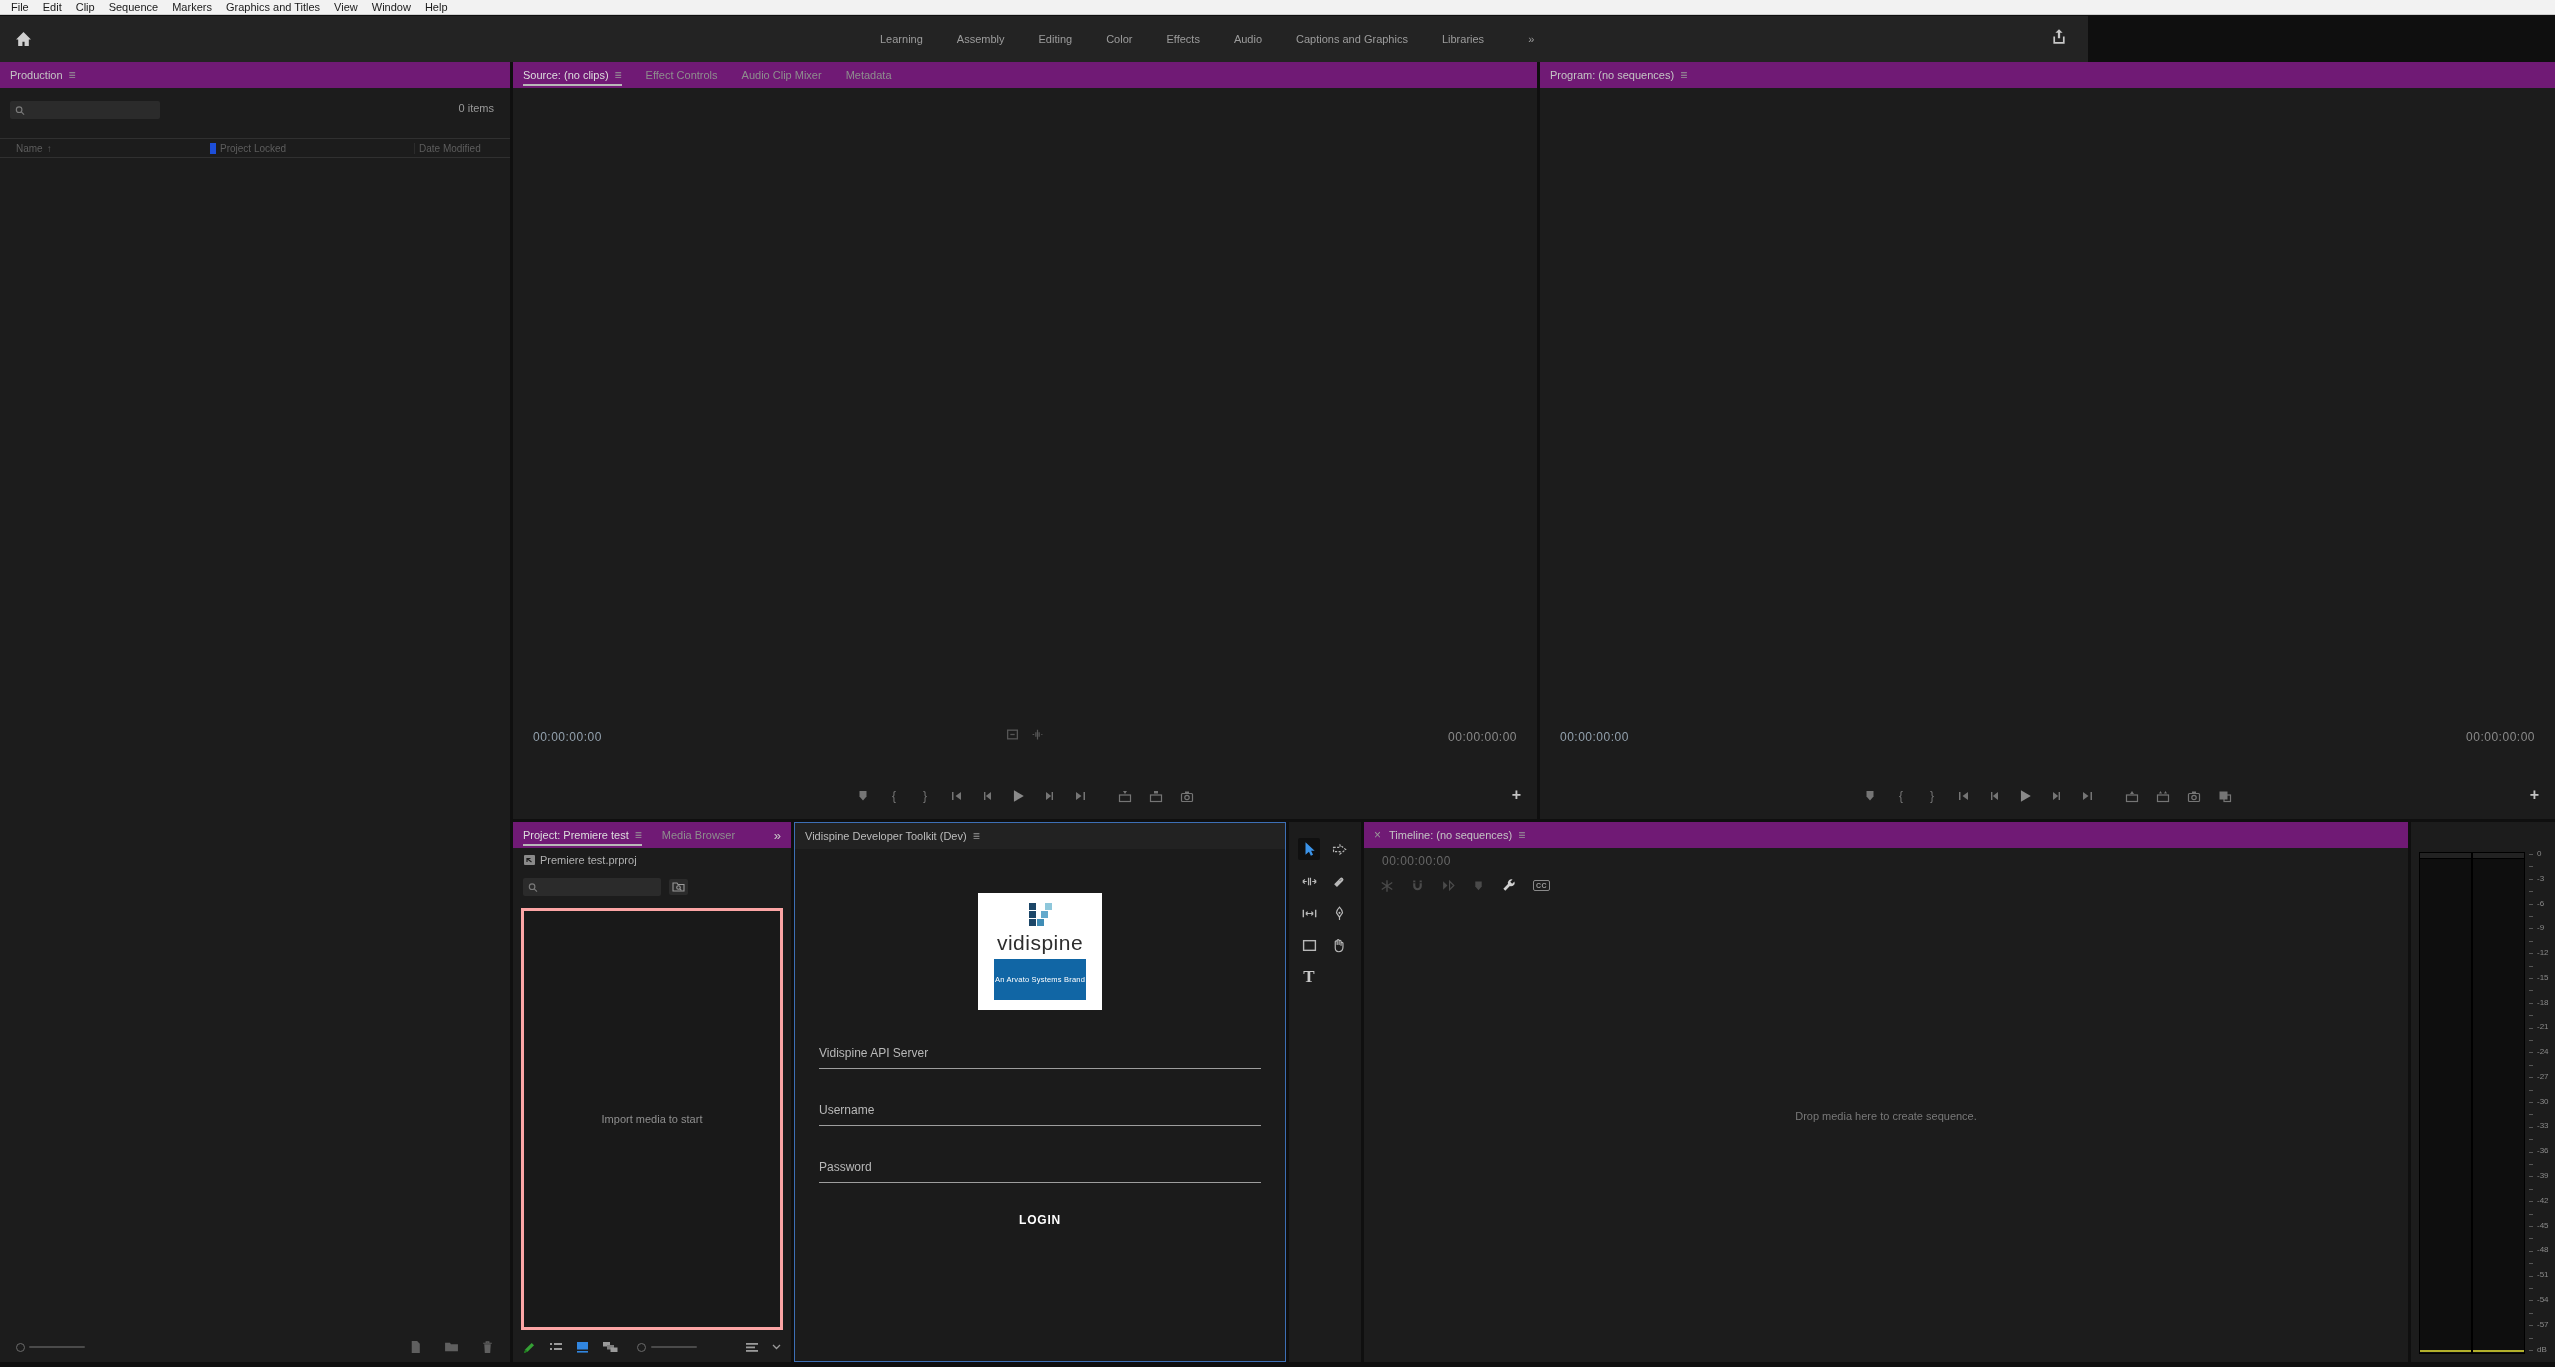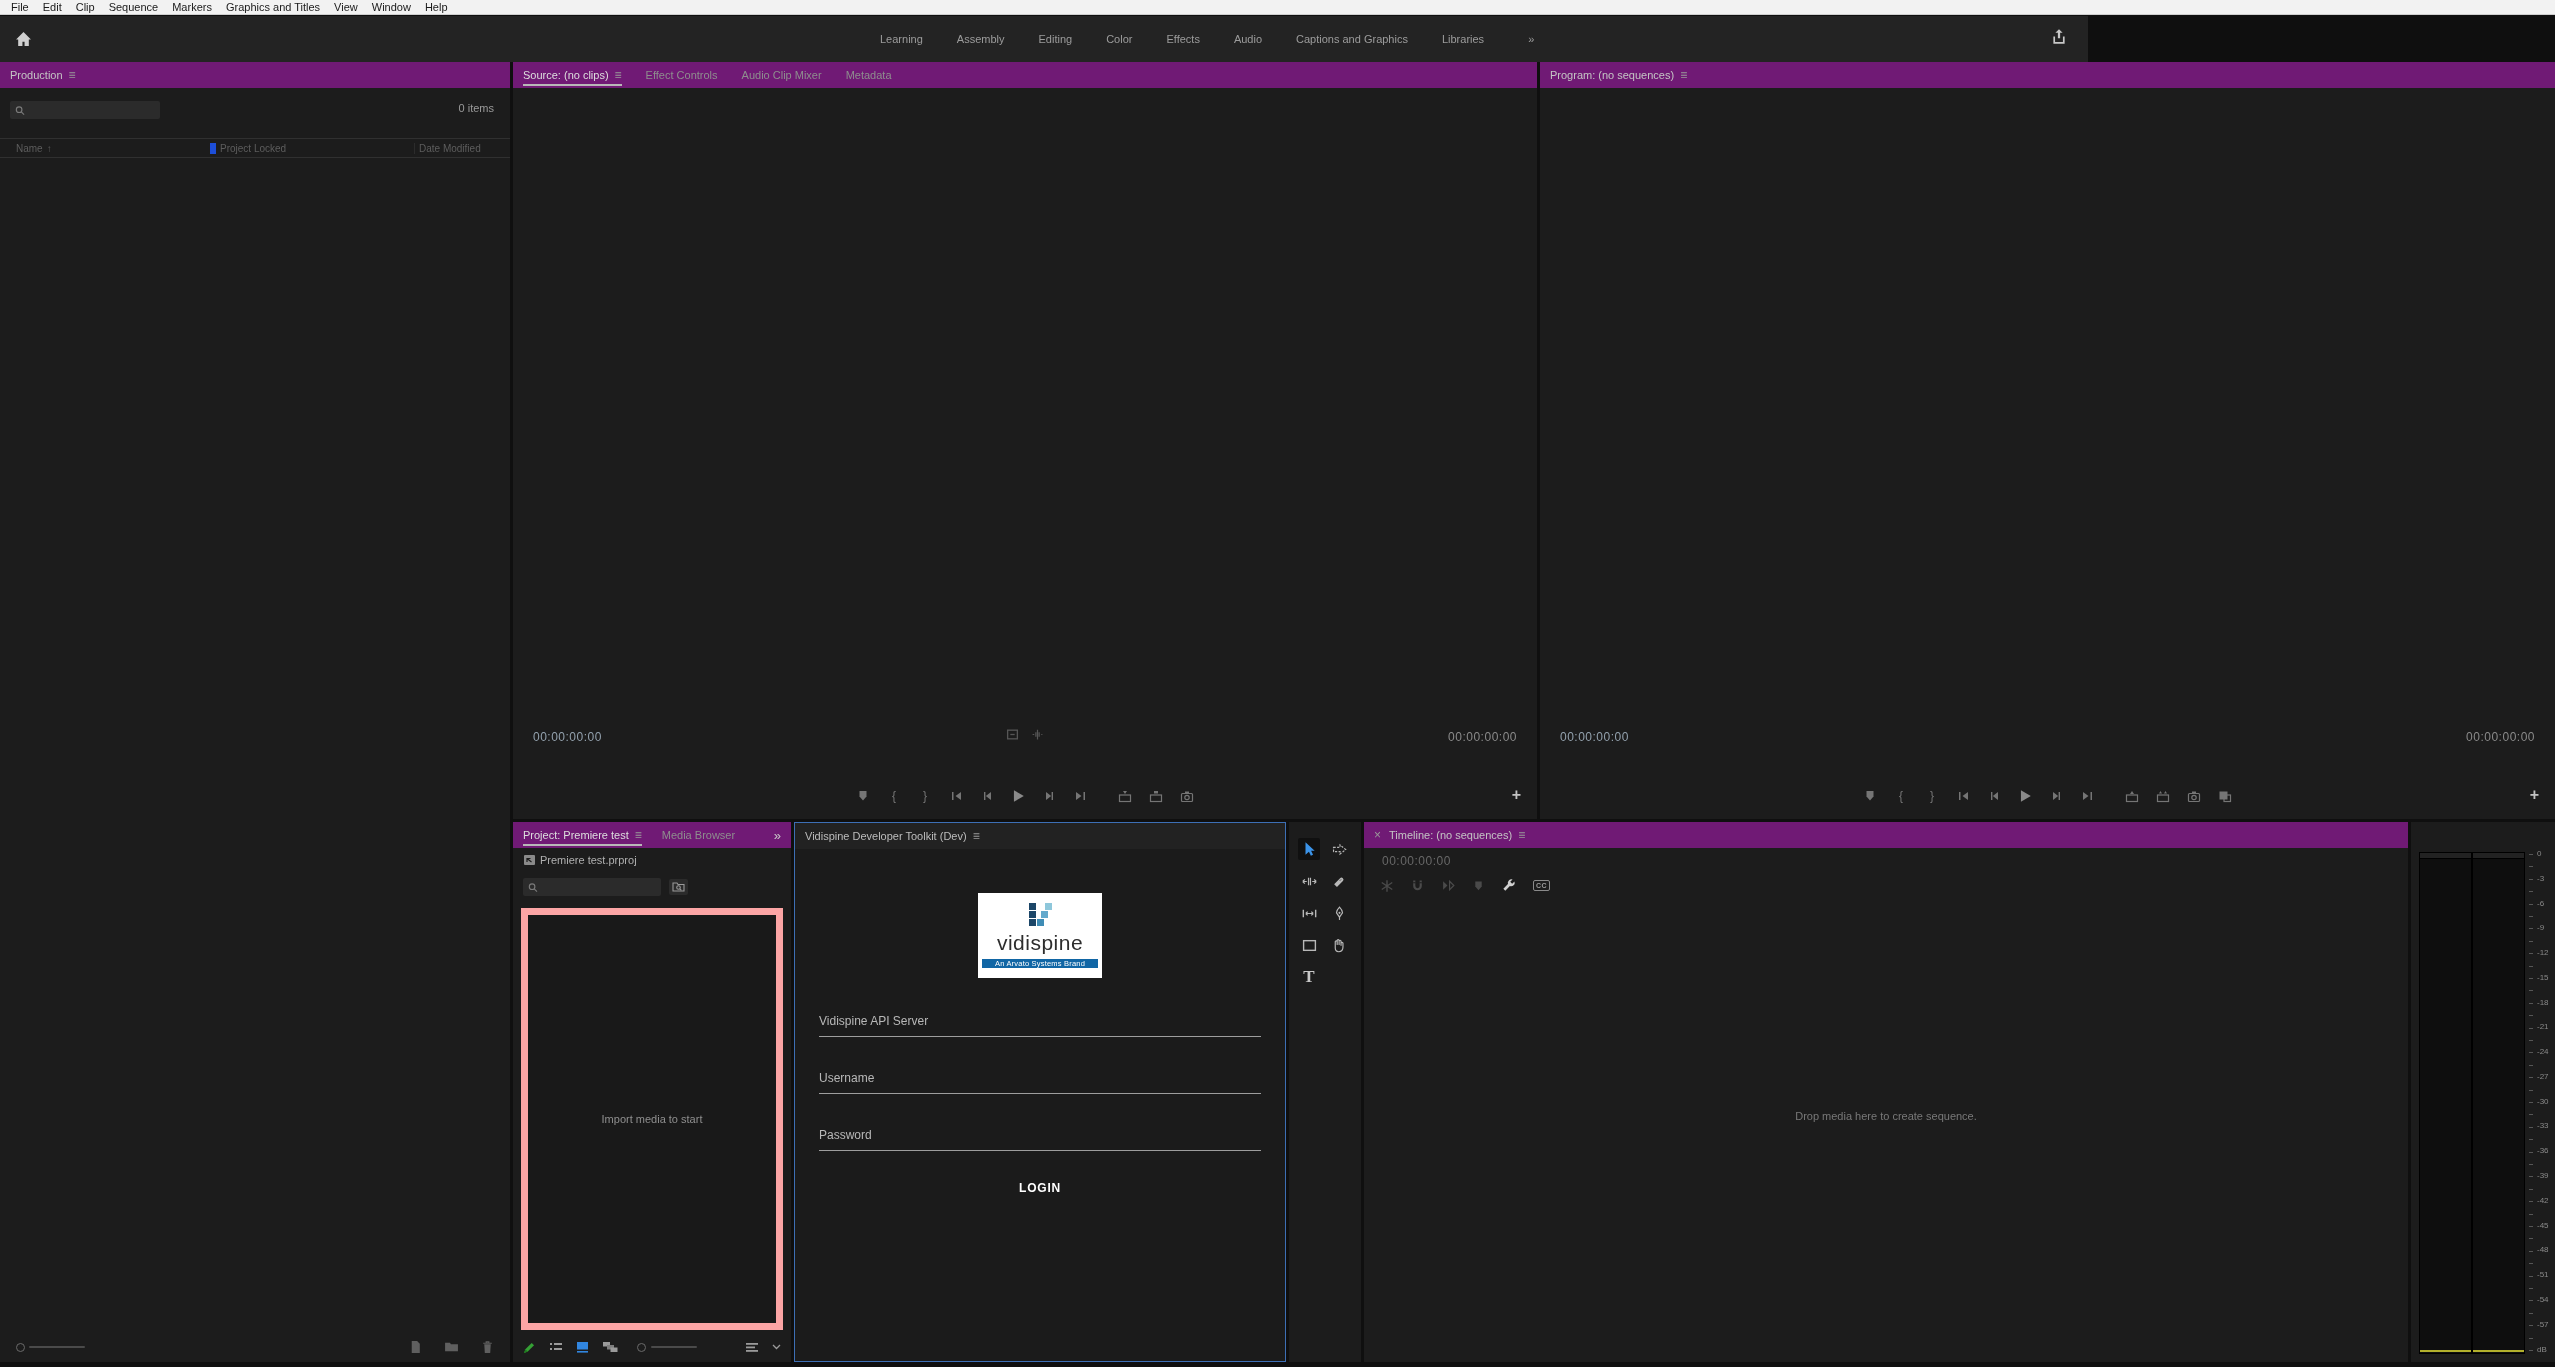--- a/index.html
+++ b/index.html
@@ -44,31 +44,31 @@
   
   .mon-tcrow { position:absolute; left:20px; right:20px; top:668px; display:flex; justify-content:space-between; }
   .mon-drag { position:absolute; top:666px; left:0; right:0; display:flex; justify-content:center; gap:12px; opacity:0.75; }
   .transport { position:absolute; left:0; right:0; top:726px; display:flex; justify-content:center; align-items:center; gap:15px; }
   .transport .tbtn { display:flex; align-items:center; justify-content:center; width:16px; height:16px; color:#757575; font-size:12px; }
   .add-btn { position:absolute; right:16px; top:724px; font-size:16px; color:#c2c2c2; font-weight:bold; }
 
   
   .proj-file { position:absolute; left:10px; top:32px; display:flex; align-items:center; gap:4px; font-size:11px; color:#b0b0b0; }
   .proj-searchrow { position:absolute; left:10px; top:56px; display:flex; align-items:center; gap:8px; }
-  .proj-list { position:absolute; left:8px; right:8px; top:86px; bottom:32px; background:#191919; border:7px solid #fca5a5; display:flex; align-items:center; justify-content:center; }
+  .proj-list { position:absolute; left:8px; right:8px; top:86px; bottom:32px; background:#191919; border:3px solid #fca5a5; display:flex; align-items:center; justify-content:center; }
   .proj-empty { font-size:11px; color:#8f8f8f; }
 
   
   .vidi { border:1px solid #3d6fb5; background:#1b1b1b; }
   .vidi .phead { background:#222222; }
   .logo-card { margin:44px auto 0; width:124px; background:#ffffff; padding:10px 0 10px; text-align:center; }
   .v-mark { position:relative; width:26px; height:26px; margin:0 auto 3px; }
   .v-mark i { position:absolute; width:7px; height:7px; }
   .logo-word { font-size:21px; color:#2d2d2d; letter-spacing:0.5px; line-height:22px; }
-  .logo-banner { margin:5px auto 0; width:116px; background:#1166a5; color:#ffffff; font-size:7.5px; padding:0 0; letter-spacing:0.2px; }
+  .logo-banner { margin:5px auto 0; width:92px; background:#1166a5; color:#ffffff; font-size:7.5px; padding:16px 0; letter-spacing:0.2px; }
   .vfield { margin:0 24px; }
   .vfield input { width:100%; background:transparent; border:none; border-bottom:1px solid #9e9e9e; outline:none; color:#dddddd; font-size:12px; padding:6px 0 8px; }
   .vfield input::placeholder { color:#b8b8b8; opacity:1; }
   .login-btn { display:block; margin:30px auto 0; background:transparent; border:none; color:#ffffff; font-weight:bold; font-size:12px; letter-spacing:0.8px; font-family:"Liberation Sans", sans-serif; cursor:pointer; }
 
   
   .tool-cell { position:absolute; width:22px; height:22px; display:flex; align-items:center; justify-content:center; }
   .tool-active { background:#101010; border-radius:2px; }
 
   

